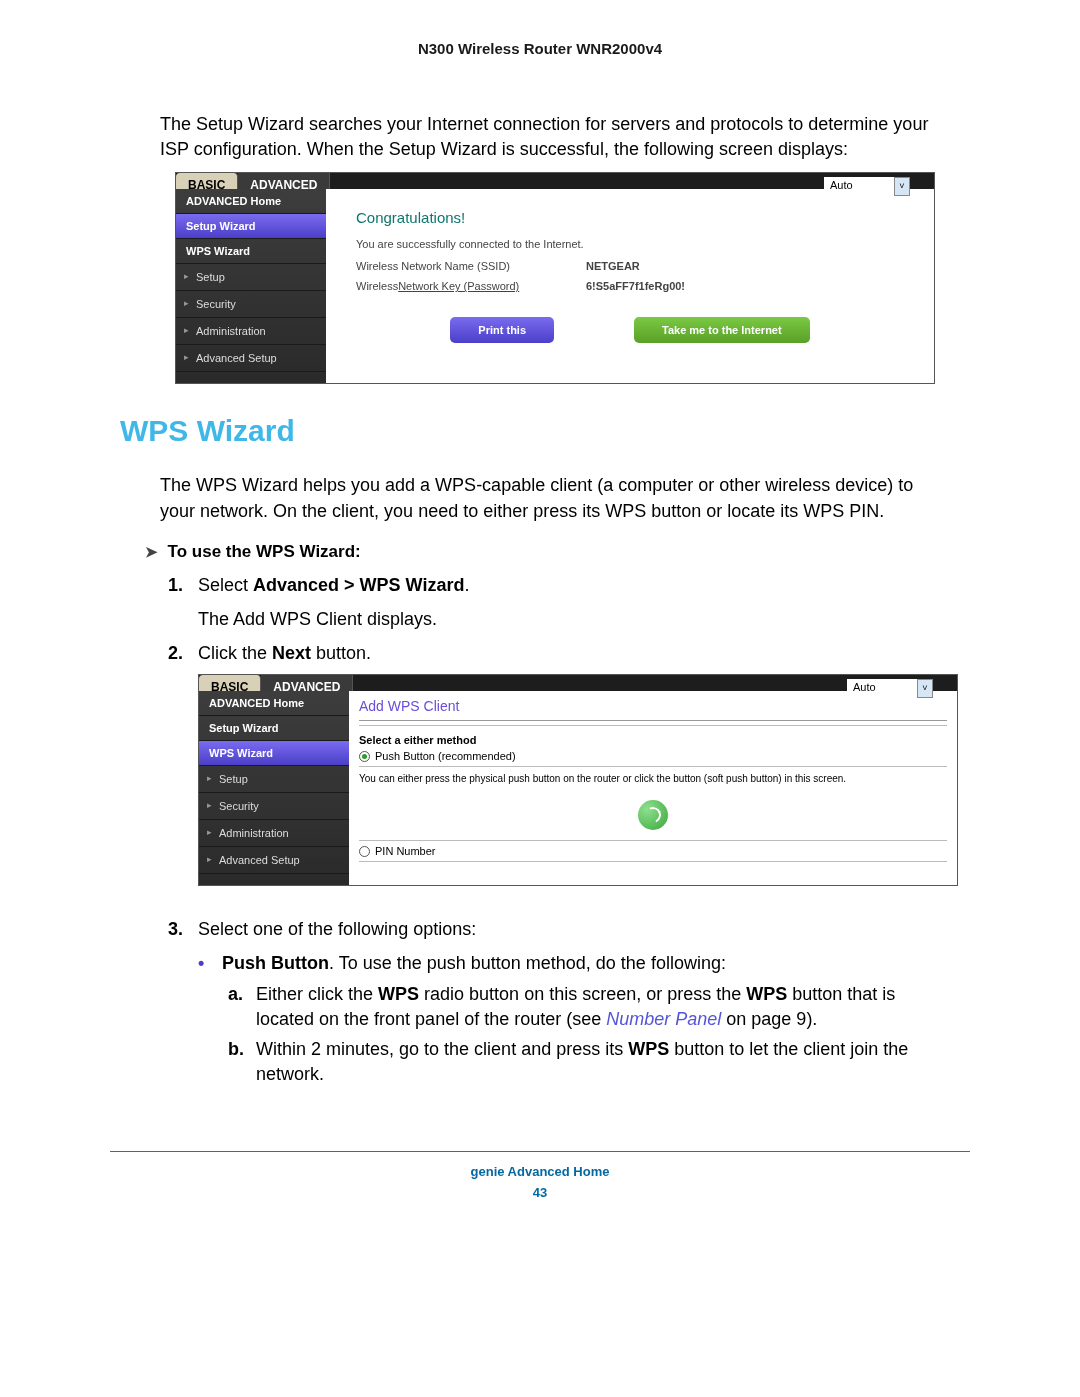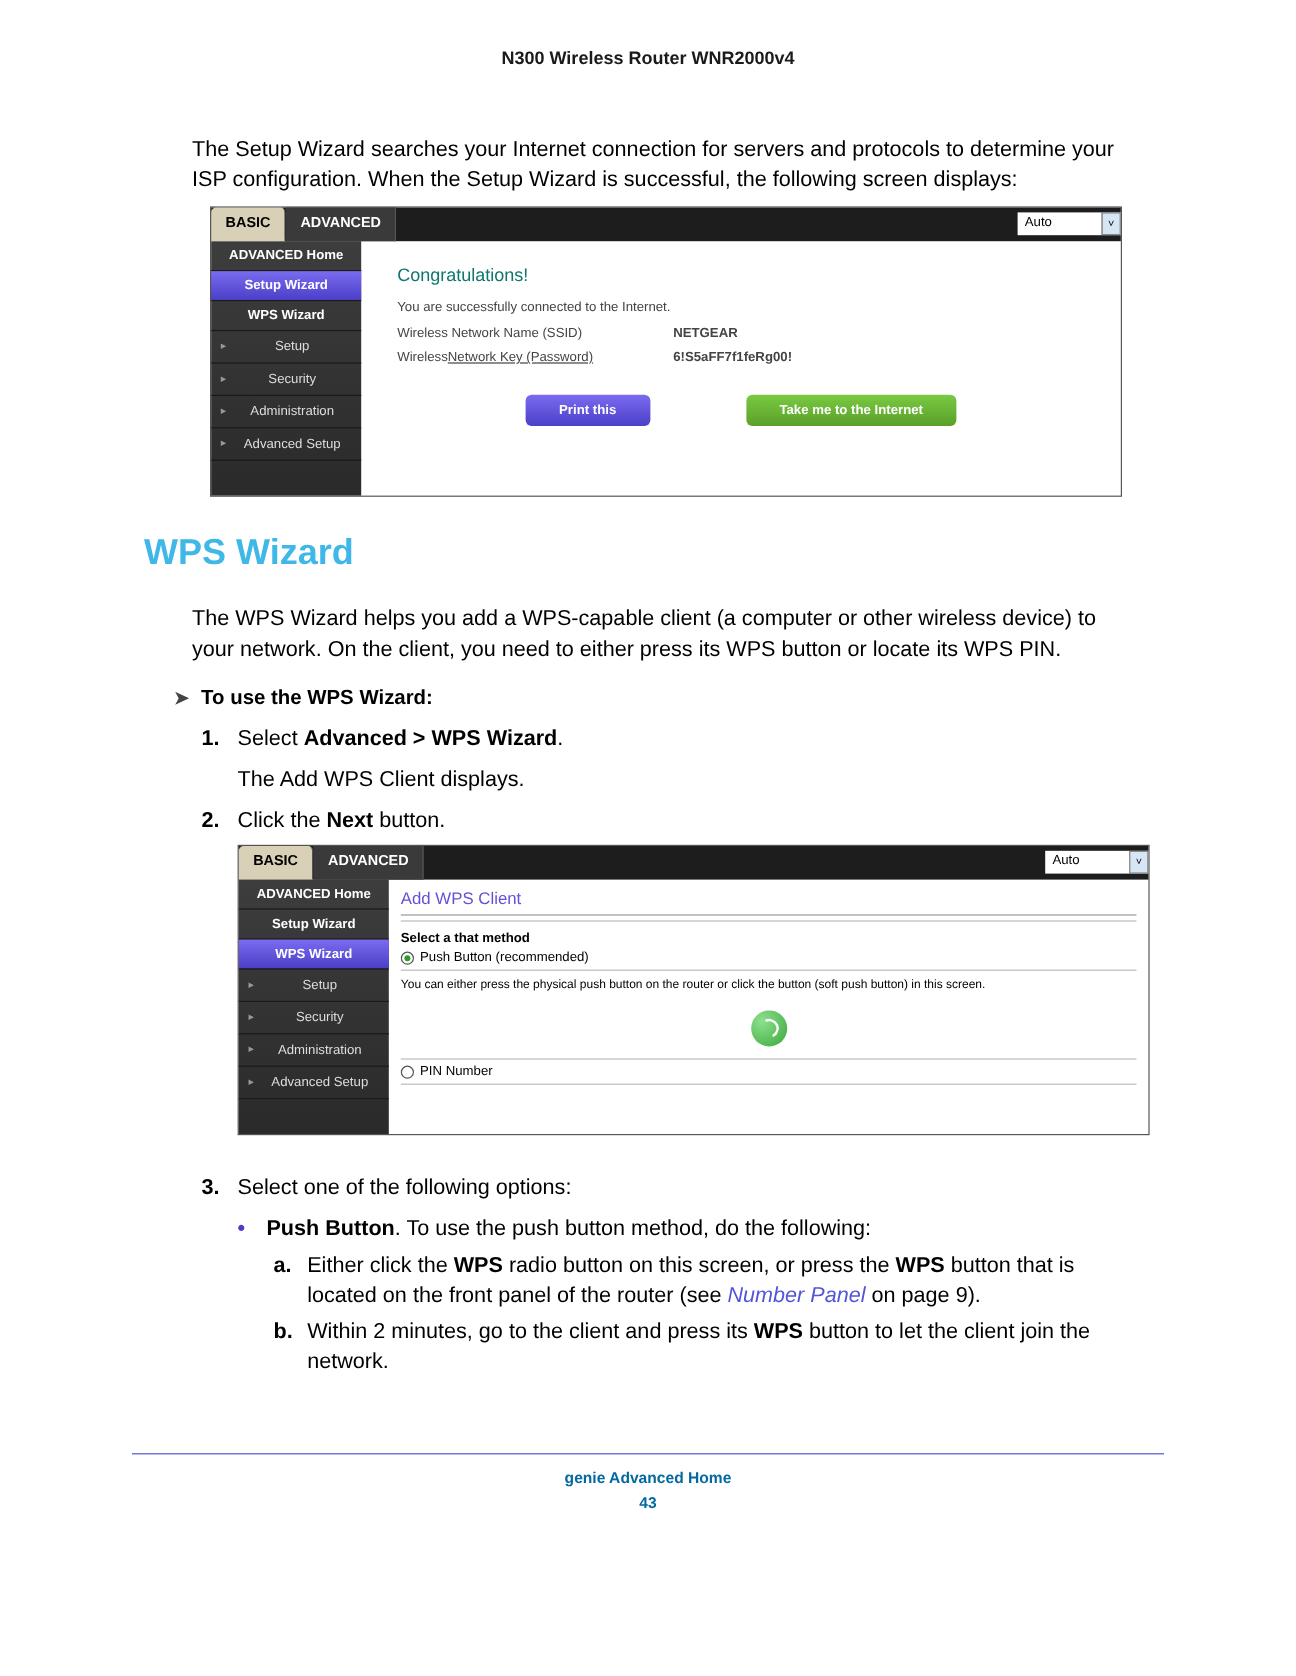--- a/index.html
+++ b/index.html
@@ -27,58 +27,57 @@
   .screenshot {
     border: 1px solid #555;
     margin: 8px 0 30px 65px;
     width: 760px;
     background: #fff;
   }
   .ss-header {
     background: #1d1d1d;
     display: flex;
     align-items: stretch;
-    height: 28px;
+    height: 16px;
     position: relative;
   }
   .ss-tabs { display: flex; }
   .ss-tab {
     padding: 5px 12px;
     font-size: 12px;
     font-weight: bold;
     color: #fff;
     border-right: 1px solid #555;
   }
   .ss-tab.basic { background: #d9d0b8; color: #000; border-radius: 4px 4px 0 0; }
   .ss-tab.advanced { background: #3a3a3a; color: #fff; }
   .ss-lang {
     position: absolute;
-    right: 0; top: 4px;
+    right: 24px; top: 4px;
     display: flex;
   }
   .ss-lang-sel {
     background: #fff;
     font-size: 11px;
     padding: 2px 6px;
     width: 70px;
   }
   .ss-lang-btn {
     background: #d6e6f5;
     border: 1px solid #888;
     width: 16px; height: 19px;
     font-size: 9px;
     text-align: center;
     line-height: 16px;
   }
   .ss-body { display: flex; }
   .ss-sidebar {
-    width: 125px;
+    width: 150px;
     background: linear-gradient(to bottom, #3d3d3d, #2a2a2a);
-    padding-bottom: 29px;
-    text-align: center;
+    padding-bottom: 11px;
   }
   .ss-side-item {
     padding: 6px 10px;
     font-size: 11px;
     color: #fff;
     border-bottom: 1px solid #1a1a1a;
     font-weight: bold;
   }
   .ss-side-item.active {
     background: linear-gradient(to bottom, #7a6cf0, #4b3fc8);
@@ -284,21 +283,21 @@
         <div class="ss-side-item">Setup Wizard</div>
         <div class="ss-side-item active">WPS Wizard</div>
         <div class="ss-side-sub">Setup</div>
         <div class="ss-side-sub">Security</div>
         <div class="ss-side-sub">Administration</div>
         <div class="ss-side-sub">Advanced Setup</div>
       </div>
       <div class="ss-content2">
         <div class="ss-title2">Add WPS Client</div>
         <hr class="ss-hr">
-        <div class="ss-h3">Select a that method</div>
+        <div class="ss-h3">Select a either method</div>
         <div class="ss-radio-row">
           <span class="ss-radio sel"></span>
           <span>Push Button (recommended)</span>
         </div>
         <hr class="ss-hr">
         <div class="ss-note">You can either press the physical push button on the router or click the button (soft push button) in this screen.</div>
         <div class="ss-center">
             <div class="wps-icon"></div>
           </div>
         <hr class="ss-hr">

